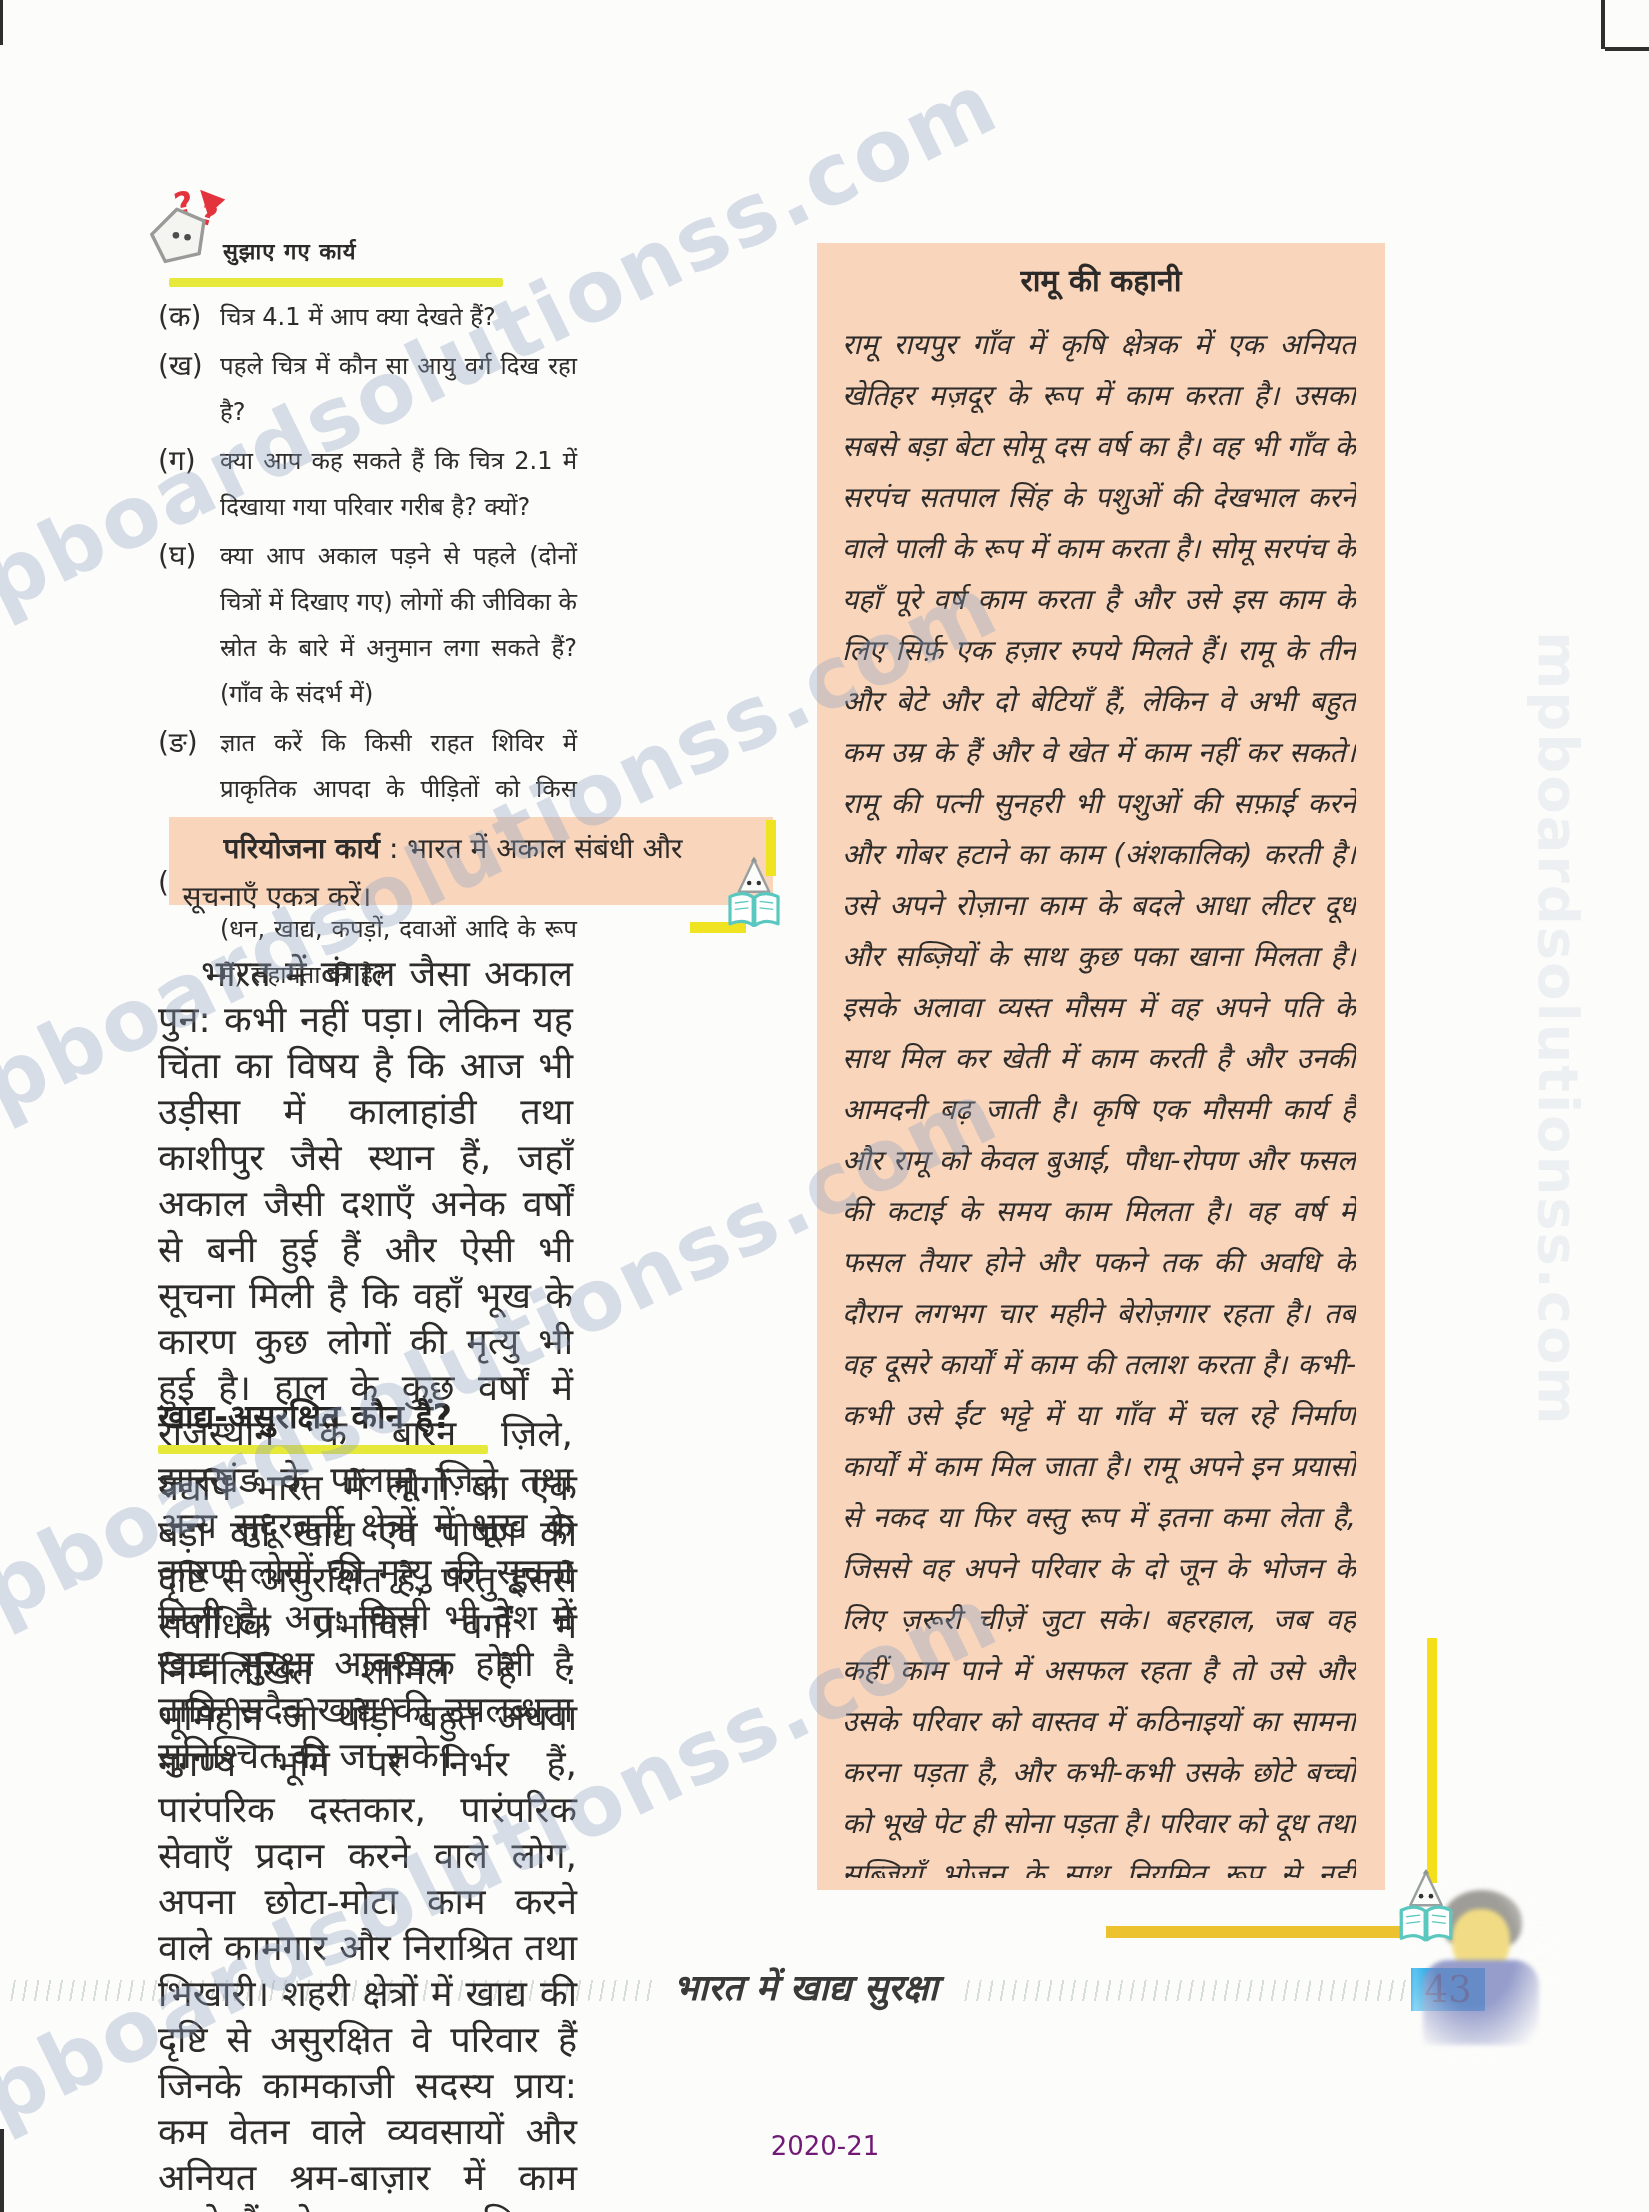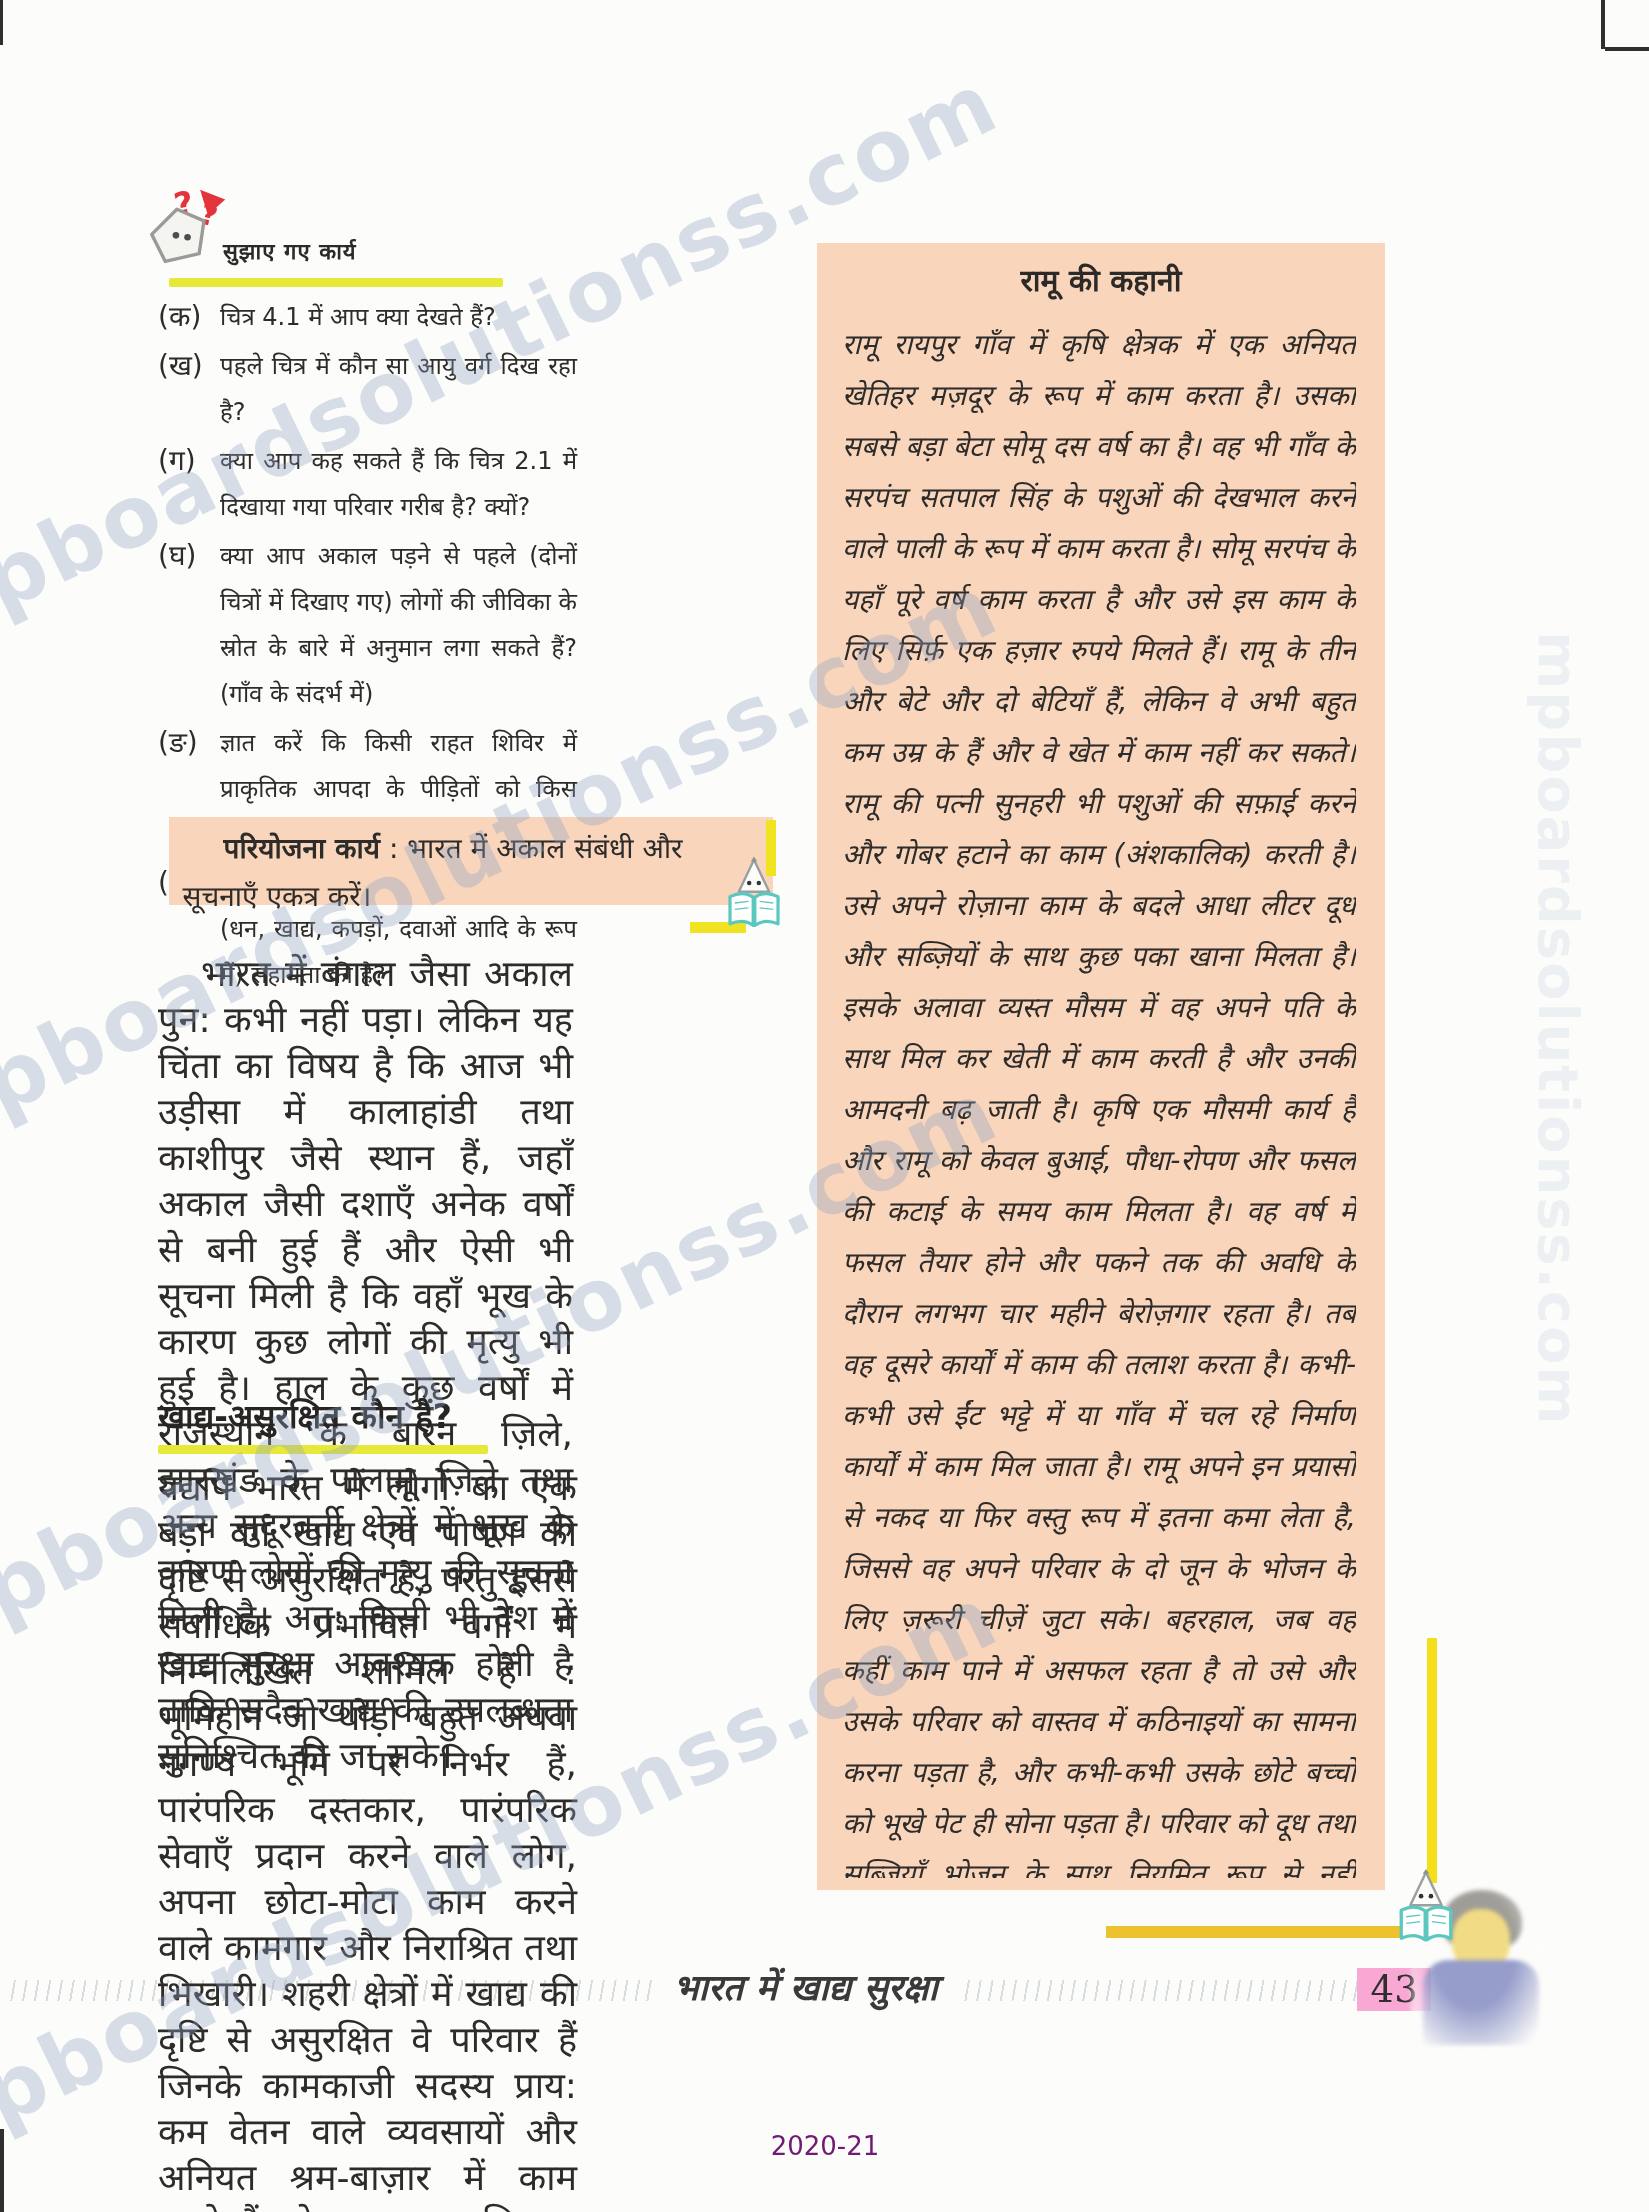--- a/index.html
+++ b/index.html
@@ -42,21 +42,21 @@
   
   .deco-zigzag{
     position:absolute;left:9.7px;top:1980px;width:1399px;height:21.3px;opacity:.55;z-index:1;
     background:repeating-linear-gradient(100deg,rgba(0,0,0,0) 0 3.9px,#b9c2c6 3.9px 5.8px,rgba(0,0,0,0) 5.8px 11.6px);
   }
   .footer-title{
     position:absolute;left:652px;top:1962px;z-index:2;background:#fcfcfa;padding:0 21.3px;
     font-family:"DejaVu Serif",serif;font-style:italic;font-weight:600;font-size:36px;color:#3a3a3a;
   }
   .footer-page{
-    position:absolute;left:1357px;top:1968px;z-index:2;background:#f9a8d4;padding:0 13.6px;
+    position:absolute;left:1411px;top:1968px;z-index:2;background:#0ea5e9;padding:0 13.6px;
     font-family:"DejaVu Serif",serif;font-size:37px;color:#2f2f2f;
   }
   .footer-year{
     position:absolute;left:50%;transform:translateX(-50%);top:2131px;
     font-size:26px;color:#701a75;z-index:2;
   }
   
   .boy{position:absolute;left:1423px;top:1890px;width:116px;height:155px;z-index:3;filter:blur(1.9px);opacity:.8;}
   .boy .hair{position:absolute;left:19.4px;top:0;width:80px;height:62px;background:#88867f;border-radius:50% 50% 42% 42%;}
   .boy .face{position:absolute;left:29px;top:19.4px;width:58px;height:64px;background:#efd467;border-radius:46%;}

